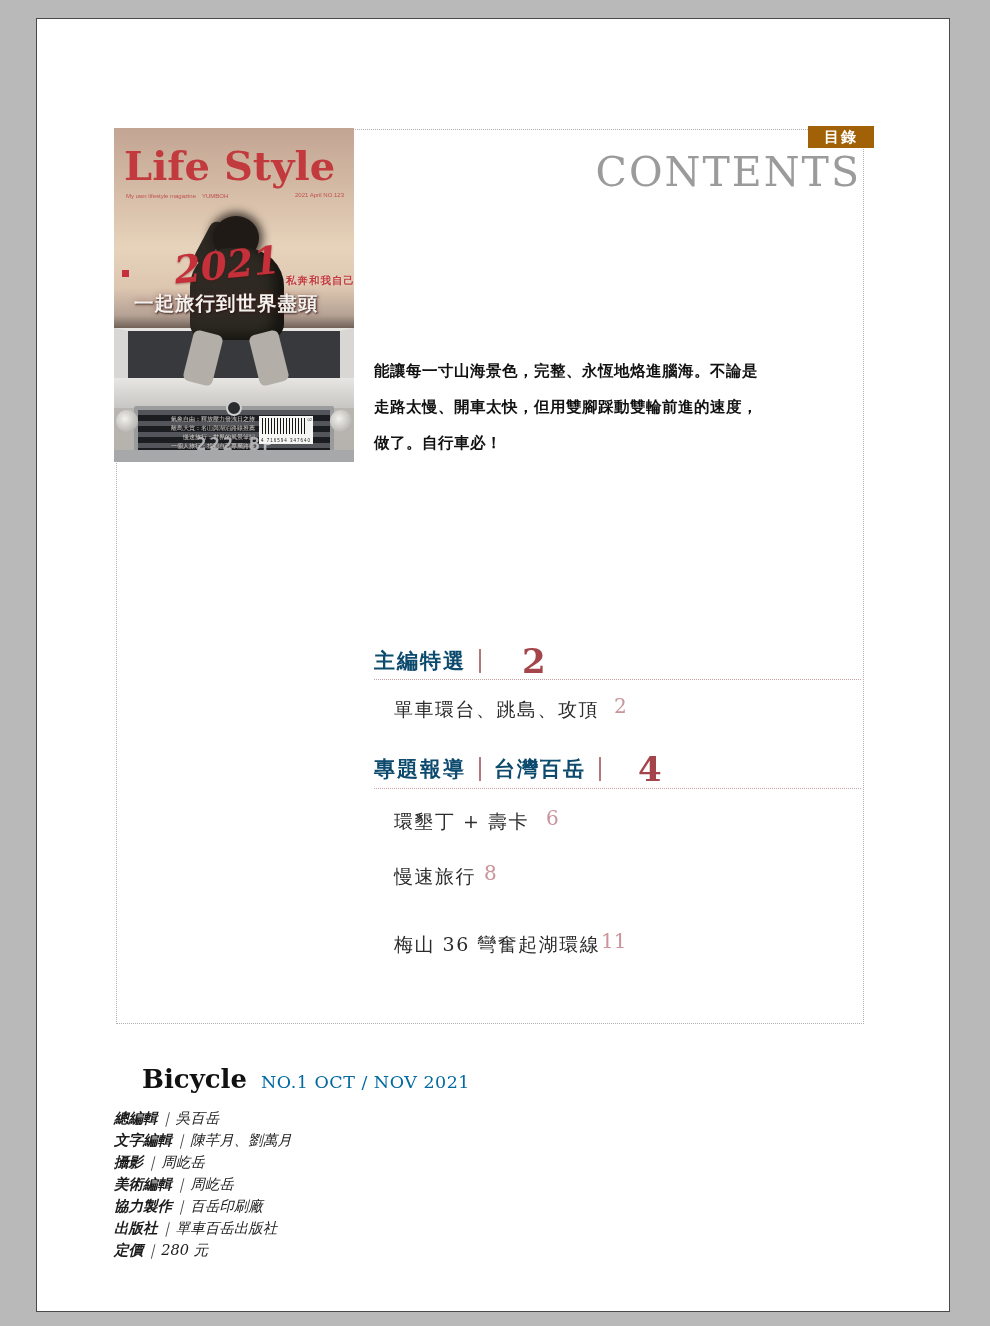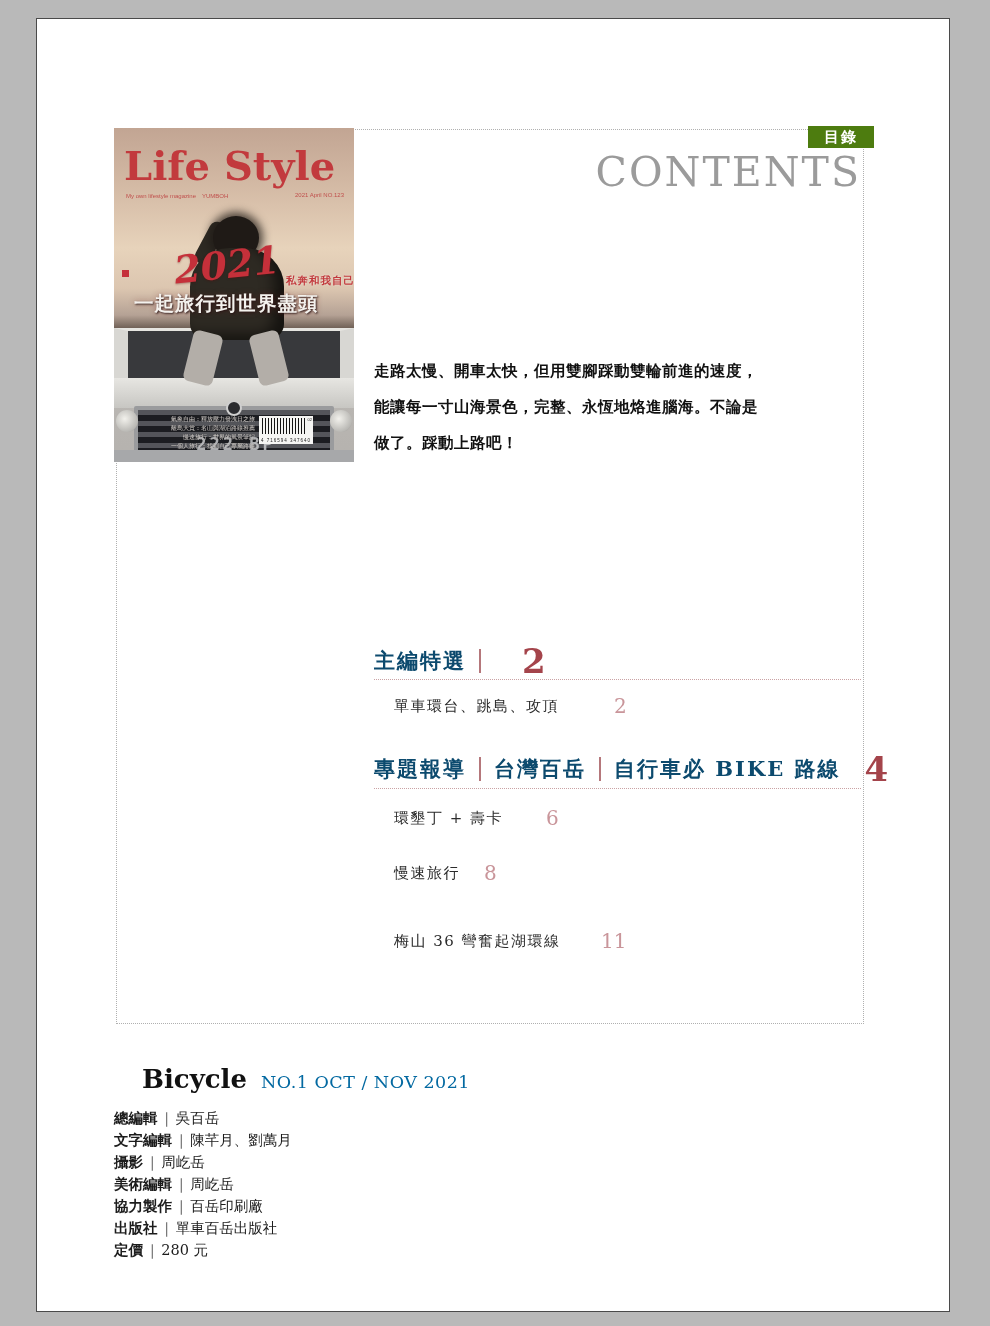--- a/index.html
+++ b/index.html
@@ -20,21 +20,21 @@
 
   
   .dotted-frame {
     position:absolute; left:79px; top:110px; width:748px; height:895px;
     border:1px dotted #b0b0b0;
   }
 
   
   .tab-label {
     position:absolute; left:771px; top:107px; width:66px; height:22px;
-    background:#4d7c0f; color:#fff; font-weight:bold; font-size:15px;
+    background:#a16207; color:#fff; font-weight:bold; font-size:15px;
     display:flex; align-items:center; justify-content:center; letter-spacing:2px;
     font-family:"DejaVu Serif","Liberation Serif",serif; z-index:3;
   }
   .contents-title {
     position:absolute; right:88px; top:133px;
     font-family:"DejaVu Serif","Liberation Serif",serif;
     font-size:41px; letter-spacing:2px; color:#9b9b9b; line-height:1;
   }
 
   
@@ -111,33 +111,33 @@
 
   
   .toc-heading { position:absolute; left:337px; display:flex; align-items:center; white-space:nowrap; }
   .toc-heading .h-text { font-size:21px; font-weight:bold; color:#0c4a6e; letter-spacing:2px;
     font-family:"DejaVu Serif","Liberation Serif",serif; }
   .toc-heading .h-bar { width:2px; height:24px; background:#b5777b; margin:0 13px; }
   .toc-heading .h-num { font-family:"DejaVu Serif","Liberation Serif",serif;
     font-size:34px; font-weight:bold; color:#a4444b; line-height:1; }
   .toc-dotline { position:absolute; left:337px; width:487px; border-top:1px dotted #caa2a4; }
   .toc-item { position:absolute; left:357px; white-space:nowrap; }
-  .toc-item .i-label { font-size:15px; color:#2b2b2b; letter-spacing:1.5px;
+  .toc-item .i-label { font-size:19px; color:#2b2b2b; letter-spacing:1.5px;
     font-family:"DejaVu Serif","Liberation Serif",serif; }
   .toc-item .i-num { position:absolute; top:-3px; font-family:"DejaVu Serif","Liberation Serif",serif;
     font-size:20px; color:#c9959a; }
 
   
   .issue-line { position:absolute; left:77px; top:1045px; display:flex; align-items:baseline; gap:14px; }
   .issue-line .mag { font-family:"DejaVu Serif","Liberation Serif",serif;
     font-size:26px; font-weight:bold; color:#111;margin-left:28px; }
   .issue-line .info { font-family:"DejaVu Serif","Liberation Serif",serif;
     font-size:17.5px; color:#0369a1; letter-spacing:.5px; }
   .credits { position:absolute; left:77px; top:1088px; }
-  .credit-row { height:22px; line-height:22px; font-size:14.5px; color:#1c1c1c; white-space:nowrap; }
+  .credit-row { height:22px; line-height:22px; font-size:14.5px; color:#1c1c1c; white-space:nowrap;font-style:italic; }
   .credit-row .role { font-weight:bold; font-family:"DejaVu Serif","Liberation Serif",serif; }
   .credit-row .vsep { margin:0 2px; color:#444; font-weight:normal; }
   .credit-row .val { font-family:"DejaVu Serif","Liberation Serif",serif; }
 </style>
 </head>
 <body>
 
 <div class="page">
 
   <div class="dotted-frame"></div>
@@ -177,42 +177,41 @@
       <div>一個人旅行：找到自己專屬路線</div>
     </div>
     <div class="cv-barcode">
       <div class="bars"></div>
       <div class="tab">02</div>
       <div class="num">4 716594 347640</div>
     </div>
   </div>
 
   <div class="intro">
+    <span class="line">能讓每一寸山海景色，完整、永恆地烙進腦海。不論是</span>
     <span class="line">走路太慢、開車太快，但用雙腳踩動雙輪前進的速度，</span>
-    <span class="line">能讓每一寸山海景色，完整、永恆地烙進腦海。不論是</span>
-    <span class="line">做了。踩動上路吧！</span>
+    <span class="line">做了。自行車必！</span>
   </div>
 
   <div class="toc-heading" style="top:625px;">
     <span class="h-text">主編特選</span>
     <span class="h-bar"></span>
     <span class="h-num" style="margin-left:28px;">2</span>
   </div>
   <div class="toc-dotline" style="top:660px;"></div>
   <div class="toc-item" style="top:678px;">
     <span class="i-label">單車環台、跳島、攻頂</span>
     <span class="i-num" style="left:220px;">2</span>
   </div>
 
   <div class="toc-heading" style="top:733px;">
     <span class="h-text">專題報導</span>
     <span class="h-bar"></span>
     <span class="h-text">台灣百岳</span>
     <span class="h-bar"></span>
-    <span class="h-text">自行車必 BIKE 路線</span>
     <span class="h-num" style="margin-left:24px;">4</span>
   </div>
   <div class="toc-dotline" style="top:769px;"></div>
   <div class="toc-item" style="top:790px;">
     <span class="i-label">環墾丁 + 壽卡</span>
     <span class="i-num" style="left:152px;">6</span>
   </div>
   <div class="toc-item" style="top:845px;">
     <span class="i-label">慢速旅行</span>
     <span class="i-num" style="left:90px;">8</span>

